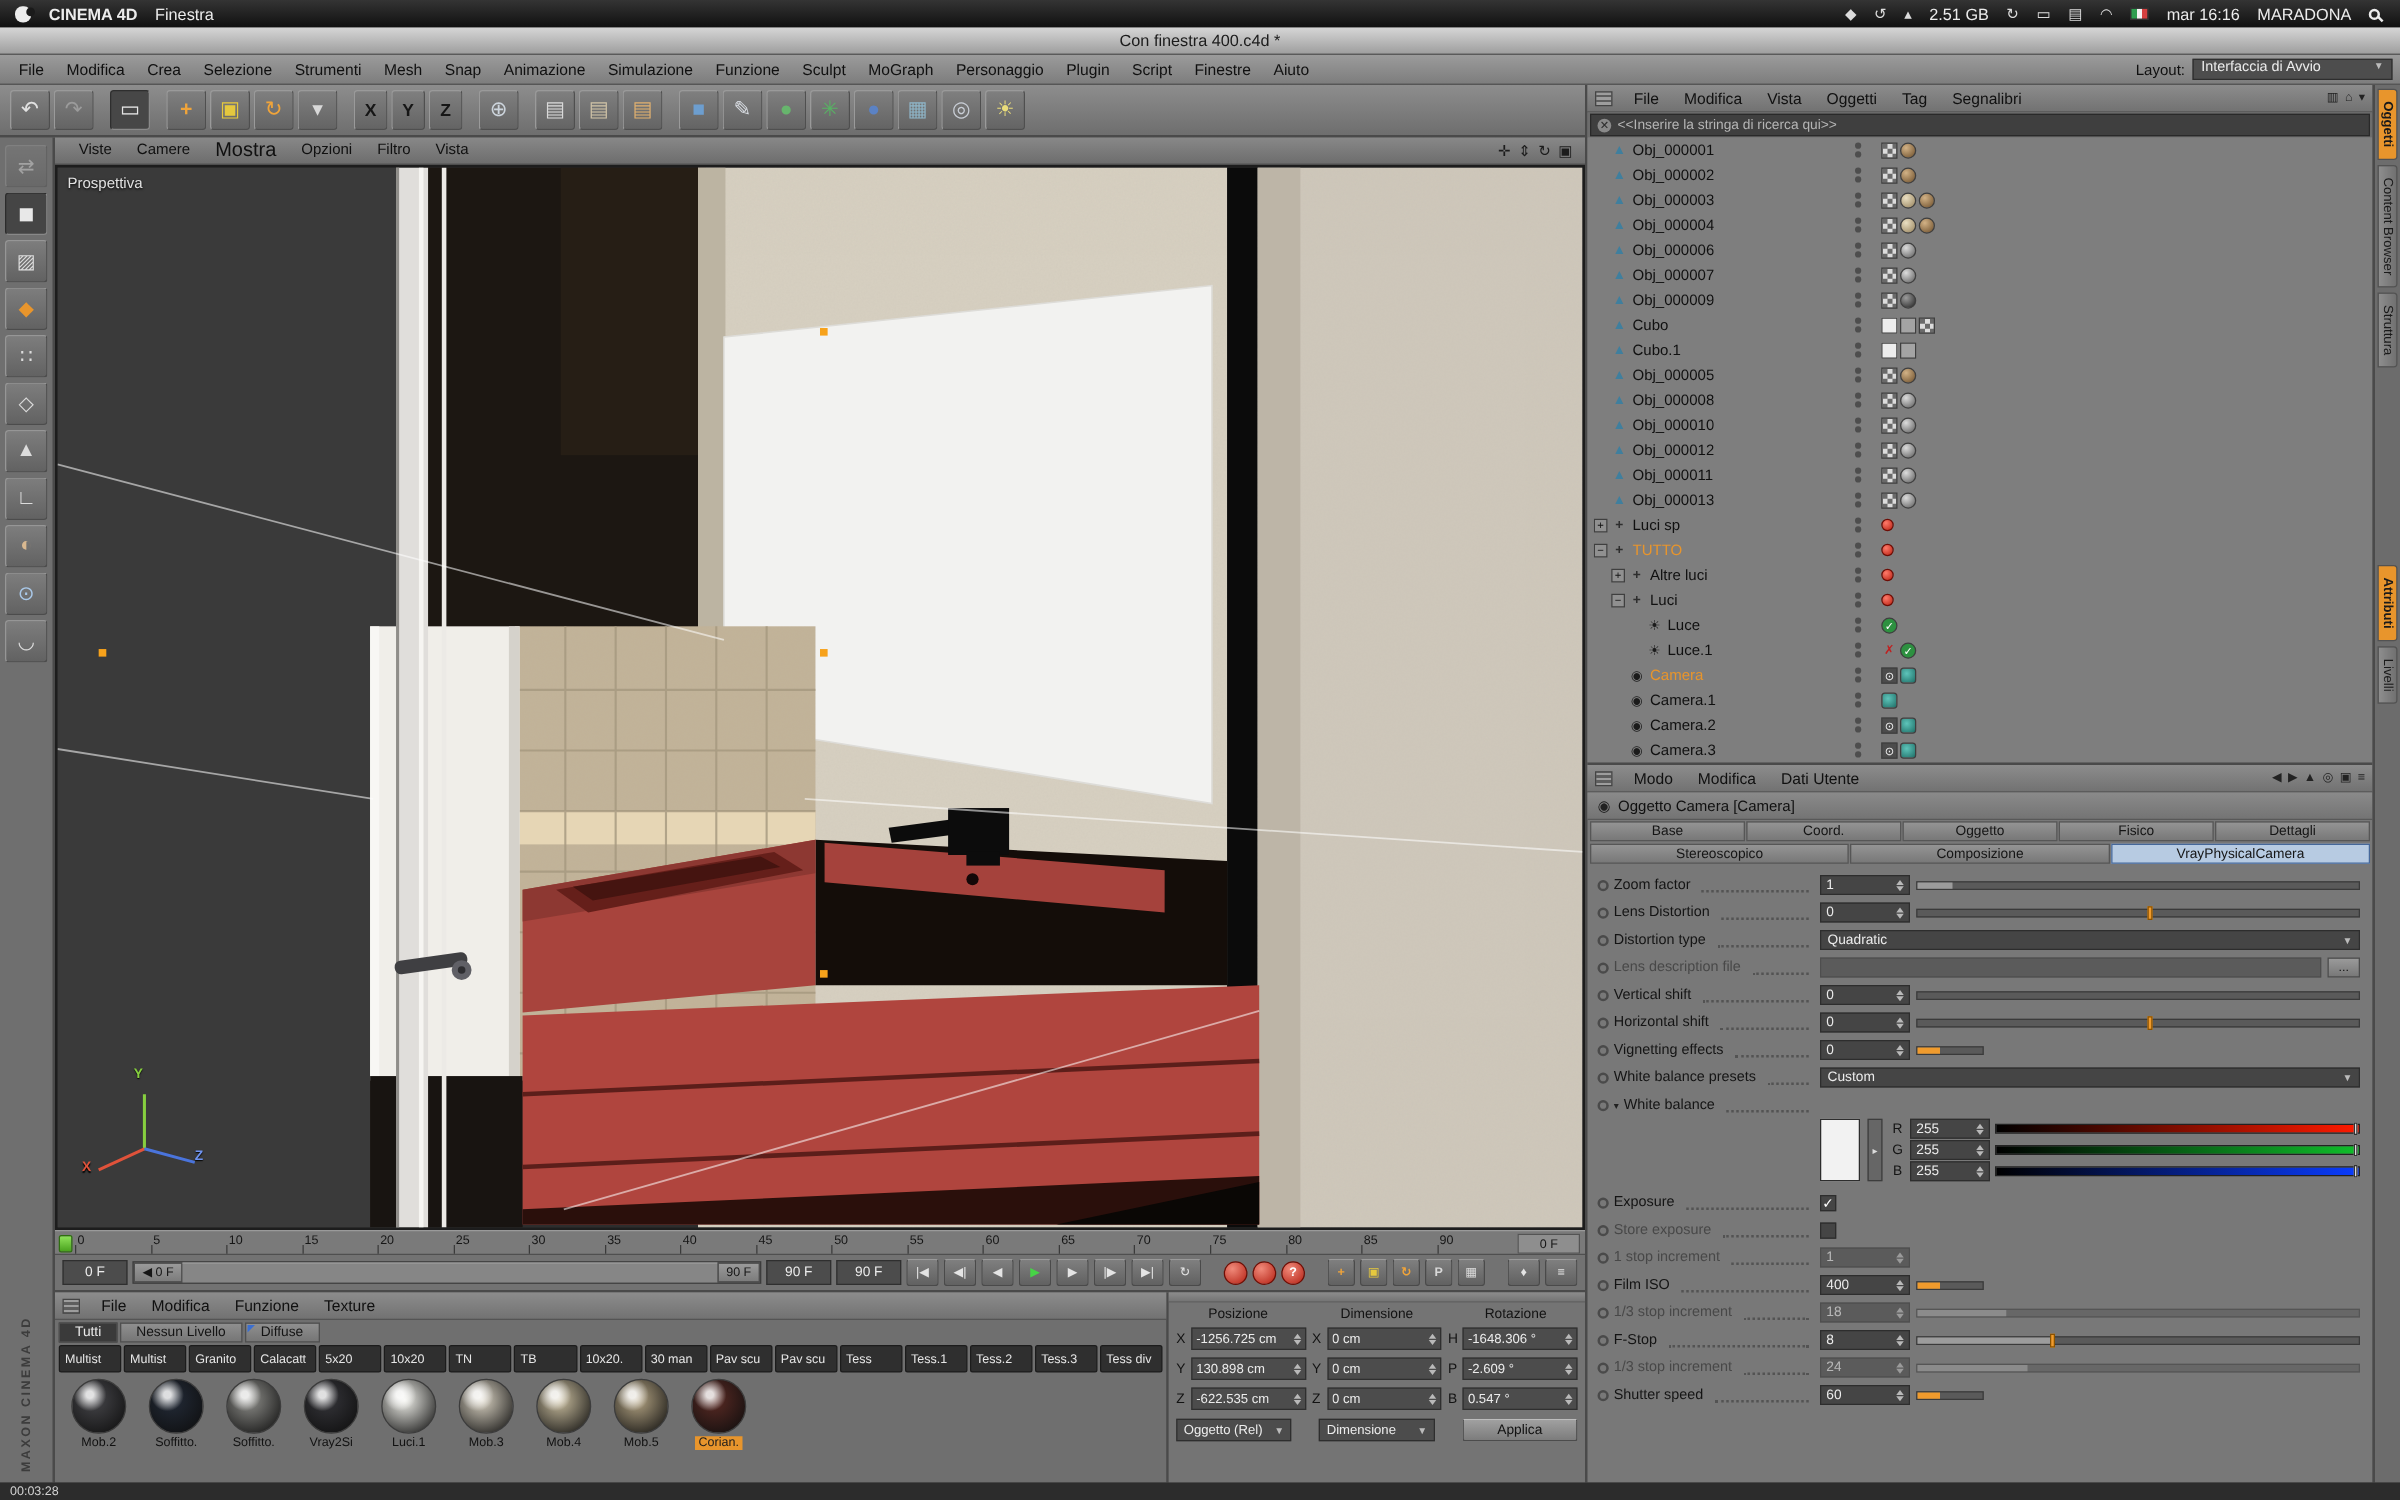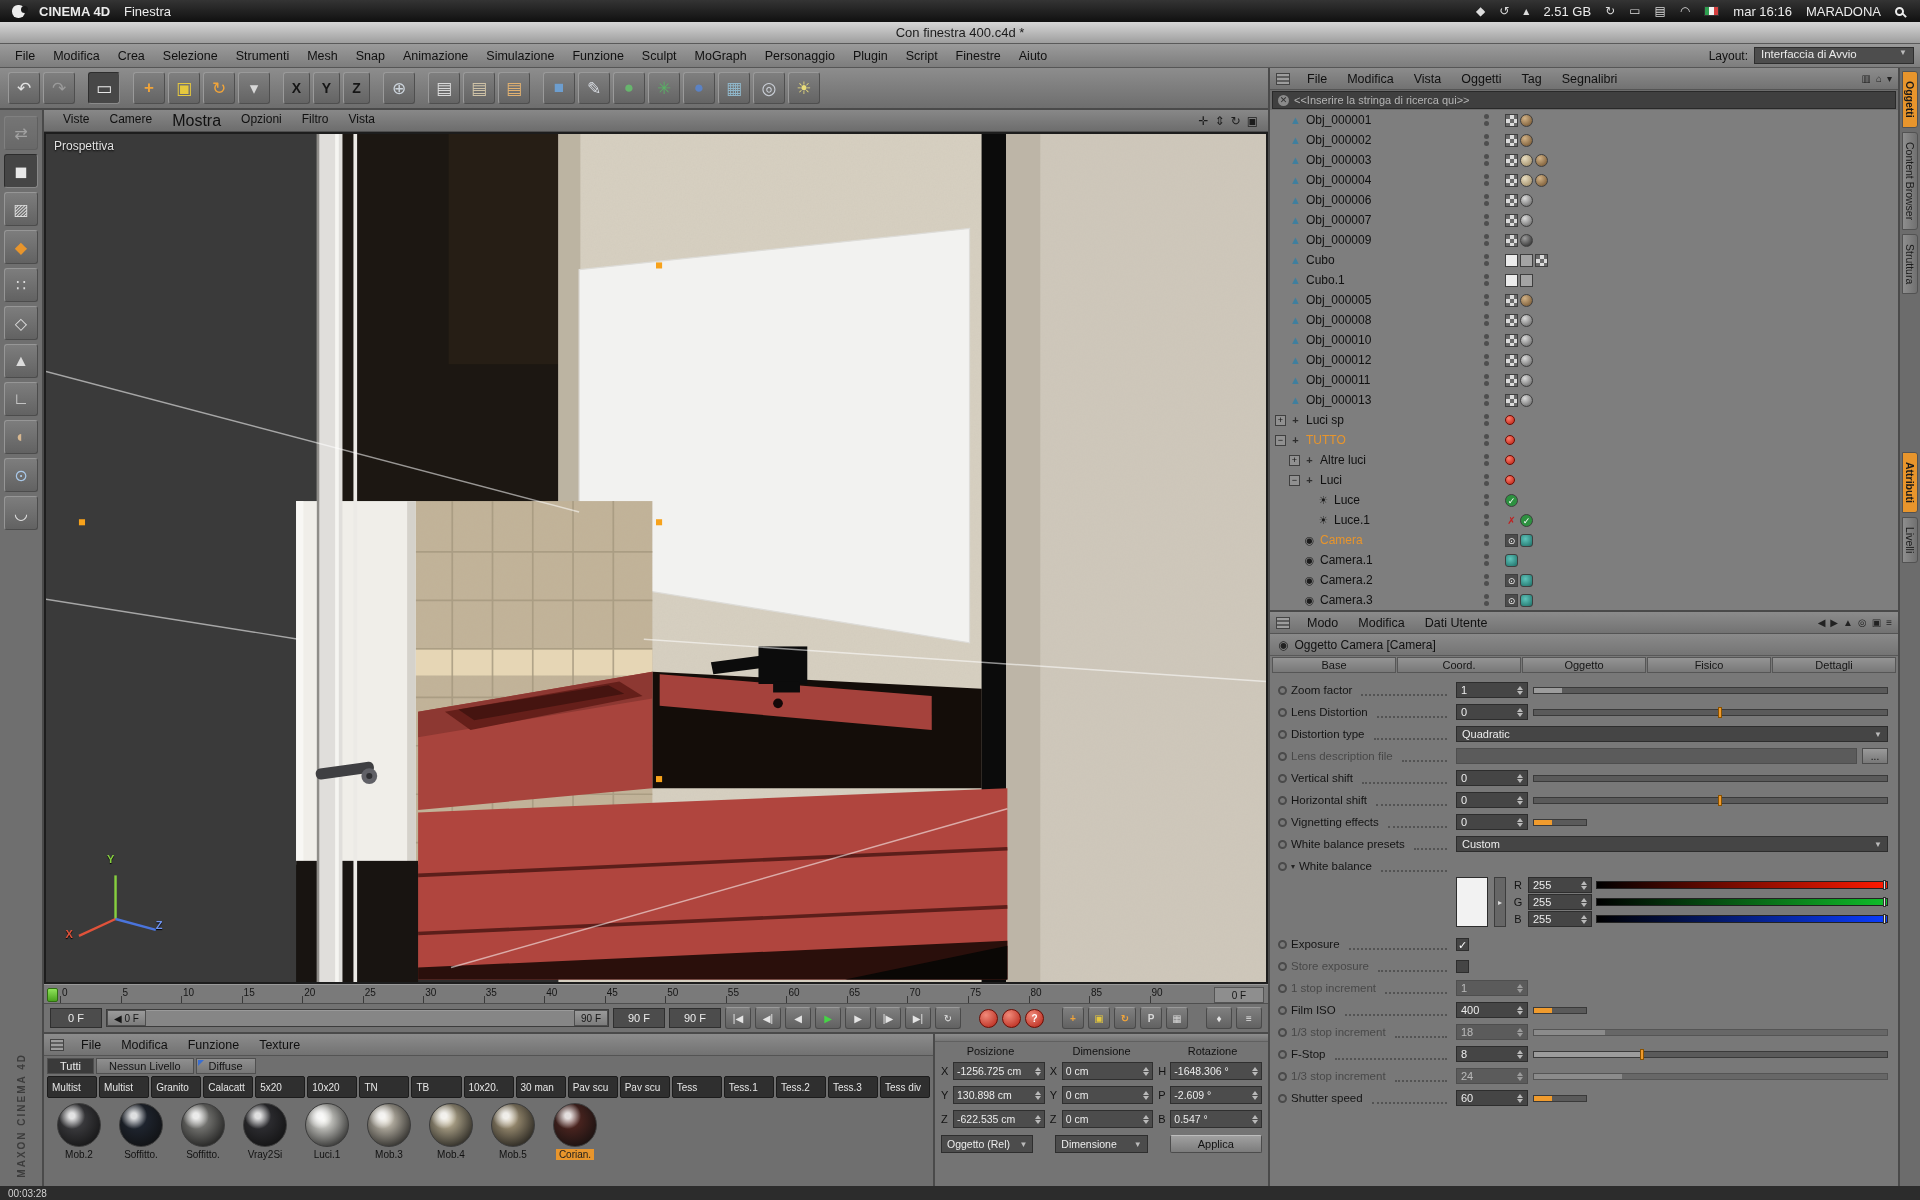--- a/index.html
+++ b/index.html
@@ -1173,20 +1173,25 @@
           <span class="camico">◉</span>
           <span>Oggetto Camera [Camera]</span>
         </div>
         <div class="amtabs" id="am-tabs1">
             <span class="amtab">Base</span>
             <span class="amtab">Coord.</span>
             <span class="amtab">Oggetto</span>
             <span class="amtab">Fisico</span>
             <span class="amtab">Dettagli</span>
           </div>
+        <div class="amtabs" id="am-tabs2">
+            <span class="amtab">Stereoscopico</span>
+            <span class="amtab">Composizione</span>
+            <span class="amtab active">VrayPhysicalCamera</span>
+          </div>
         <div id="am-props">
             <div class="prow">
               <span class="pdot"></span>
               <span class="plabel">Zoom factor</span>
               <span class="leader"></span>
               <span class="pctrl">
                 <span class="well2">
                   <span class="v">1</span>
                   <span class="stp">
                     <i class="up"></i>

